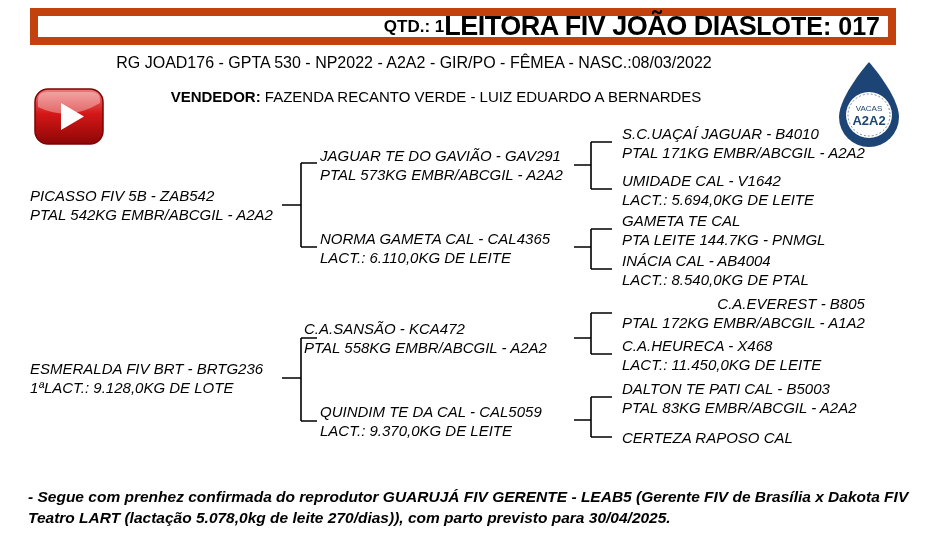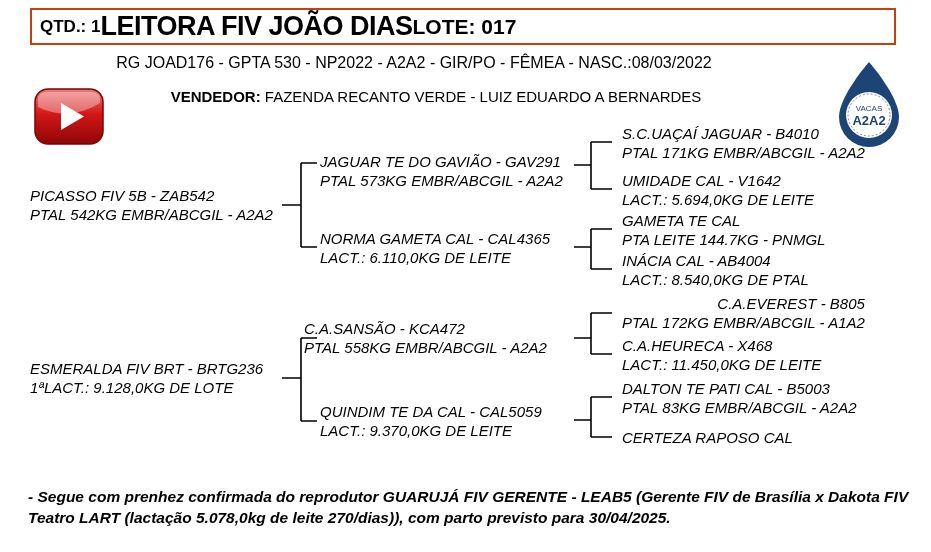--- a/index.html
+++ b/index.html
@@ -1,28 +1,28 @@
 <!DOCTYPE html>
 <html><head>
 <meta charset="utf-8">
 <style>
   html,body { margin:0; padding:0; background:#ffffff; }
   body { font-family:"Liberation Sans", sans-serif; color:#000; }
   .page { position:relative; width:931px; height:552px; background:#fff; overflow:hidden; }
 
   .header-box {
     position:absolute; left:30px; top:8px; width:866px; height:37px;
-    border:2px solid #c2410c; box-sizing:border-box;
-    display:flex; align-items:center; justify-content:flex-start;
+    border:8px solid #c2410c; box-sizing:border-box;
+    display:flex; align-items:center; justify-content:flex-end;
     padding:0 8px;
     background:#fff;
   }
   .qty   { font-weight:bold; font-size:17px; white-space:nowrap; }
   .title { font-weight:bold; font-size:27px; white-space:nowrap; letter-spacing:-0.5px; }
-  .lot   { font-weight:bold; font-size:21px; white-space:nowrap; }
+  .lot   { font-weight:bold; font-size:25px; white-space:nowrap; }
 
   .reg-line {
     position:absolute; top:54px; left:0; width:828px;
     text-align:center; font-size:16px;
   }
 
   .vendor-line {
     position:absolute; top:88px; left:0; width:872px;
     text-align:center; font-size:15px;
   }
@@ -106,21 +106,21 @@
 
   <div class="animal" style="left:30px; top:186px;">
     <div>PICASSO FIV 5B - ZAB542</div>
     <div>PTAL 542KG EMBR/ABCGIL - A2A2</div>
   </div>
   <div class="animal" style="left:30px; top:359px;">
     <div>ESMERALDA FIV BRT - BRTG236</div>
     <div>1ªLACT.: 9.128,0KG DE LOTE</div>
   </div>
 
-  <div class="animal" style="left:320px; top:152px;">
+  <div class="animal" style="left:320px; top:146px;">
     <div>JAGUAR TE DO GAVIÃO - GAV291</div>
     <div>PTAL 573KG EMBR/ABCGIL - A2A2</div>
   </div>
   <div class="animal" style="left:320px; top:229px;">
     <div>NORMA GAMETA CAL - CAL4365</div>
     <div>LACT.: 6.110,0KG DE LEITE</div>
   </div>
   <div class="animal" style="left:304px; top:319px;">
     <div>C.A.SANSÃO - KCA472</div>
     <div>PTAL 558KG EMBR/ABCGIL - A2A2</div>

